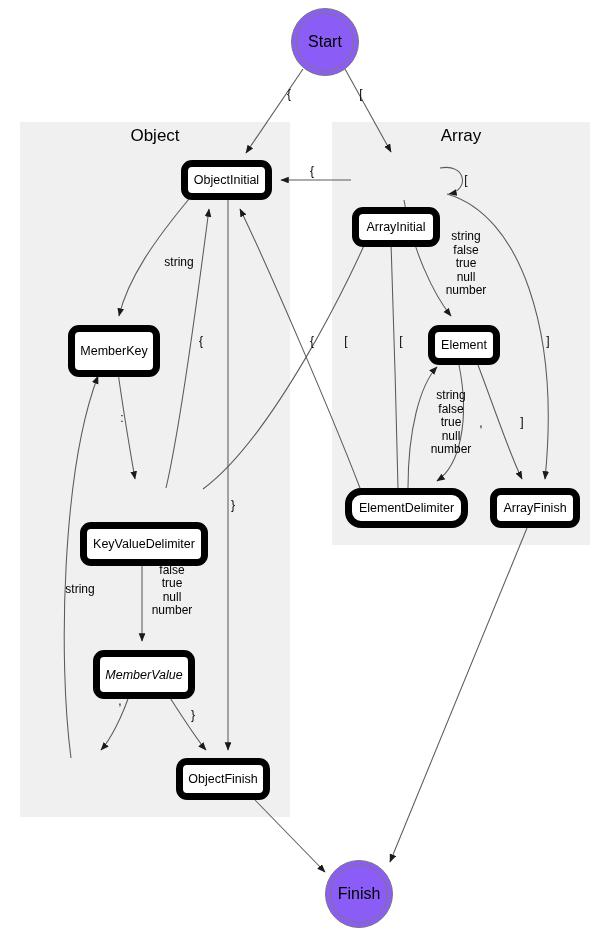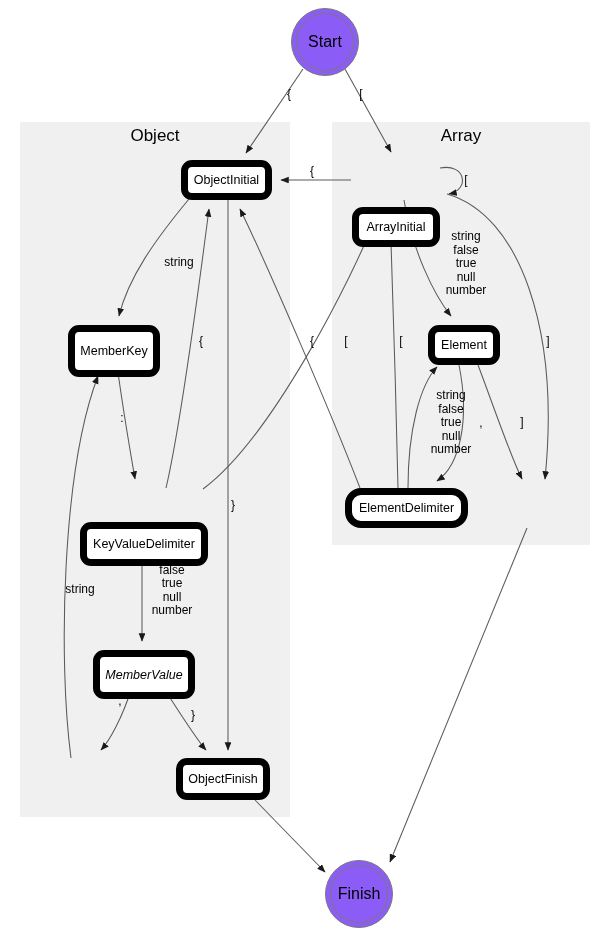--- a/index.html
+++ b/index.html
@@ -137,20 +137,23 @@
     </div>
   <div class="node" style="left:428px;top:325px;width:72px;height:40px;">
       <span>Element</span>
     </div>
   <div class="node" style="left:80px;top:488px;width:128px;height:44px;margin-top:34px;">
       <span>KeyValueDelimiter</span>
     </div>
   <div class="node" style="left:345px;top:488px;width:123px;height:40px;border-radius:16px;">
       <span>ElementDelimiter</span>
     </div>
+  <div class="node" style="left:490px;top:488px;width:90px;height:40px;">
+      <span>ArrayFinish</span>
+    </div>
   <div class="node" style="left:93px;top:650px;width:102px;height:49px;font-style:italic;">
       <span>MemberValue</span>
     </div>
   <div class="node" style="left:176px;top:758px;width:94px;height:42px;">
       <span>ObjectFinish</span>
     </div>
 
 </div>
 
 </body></html>

